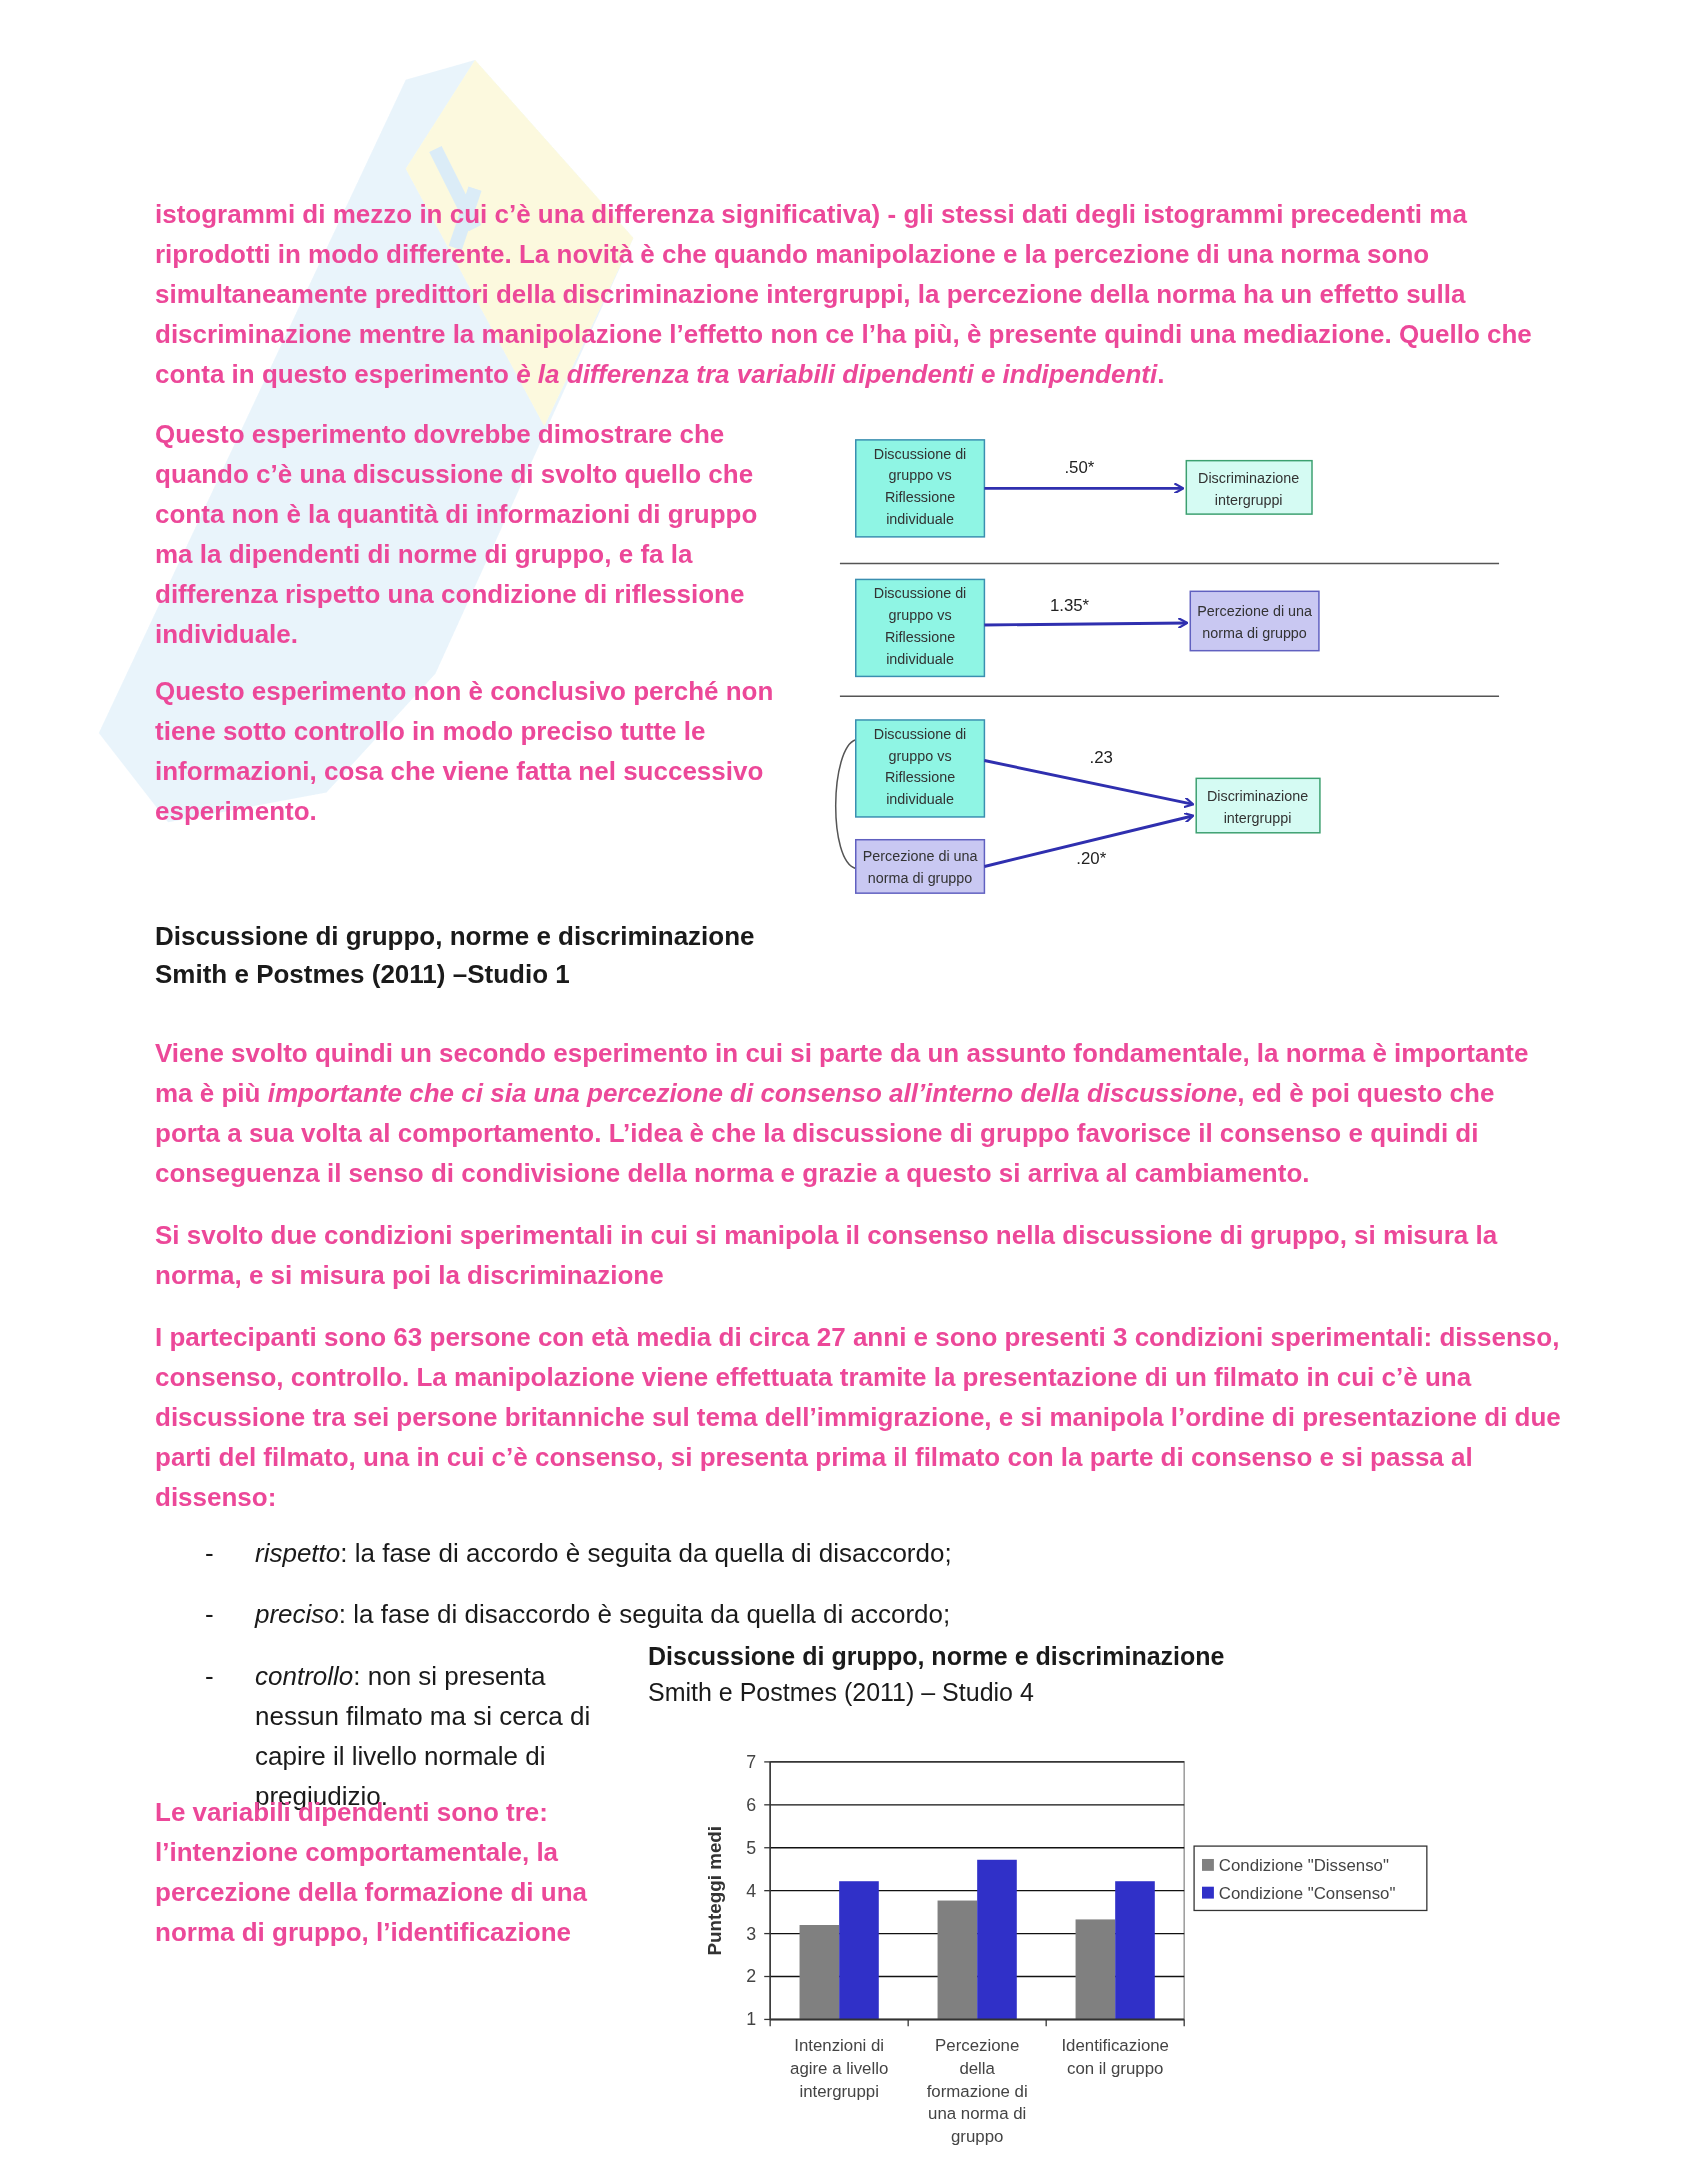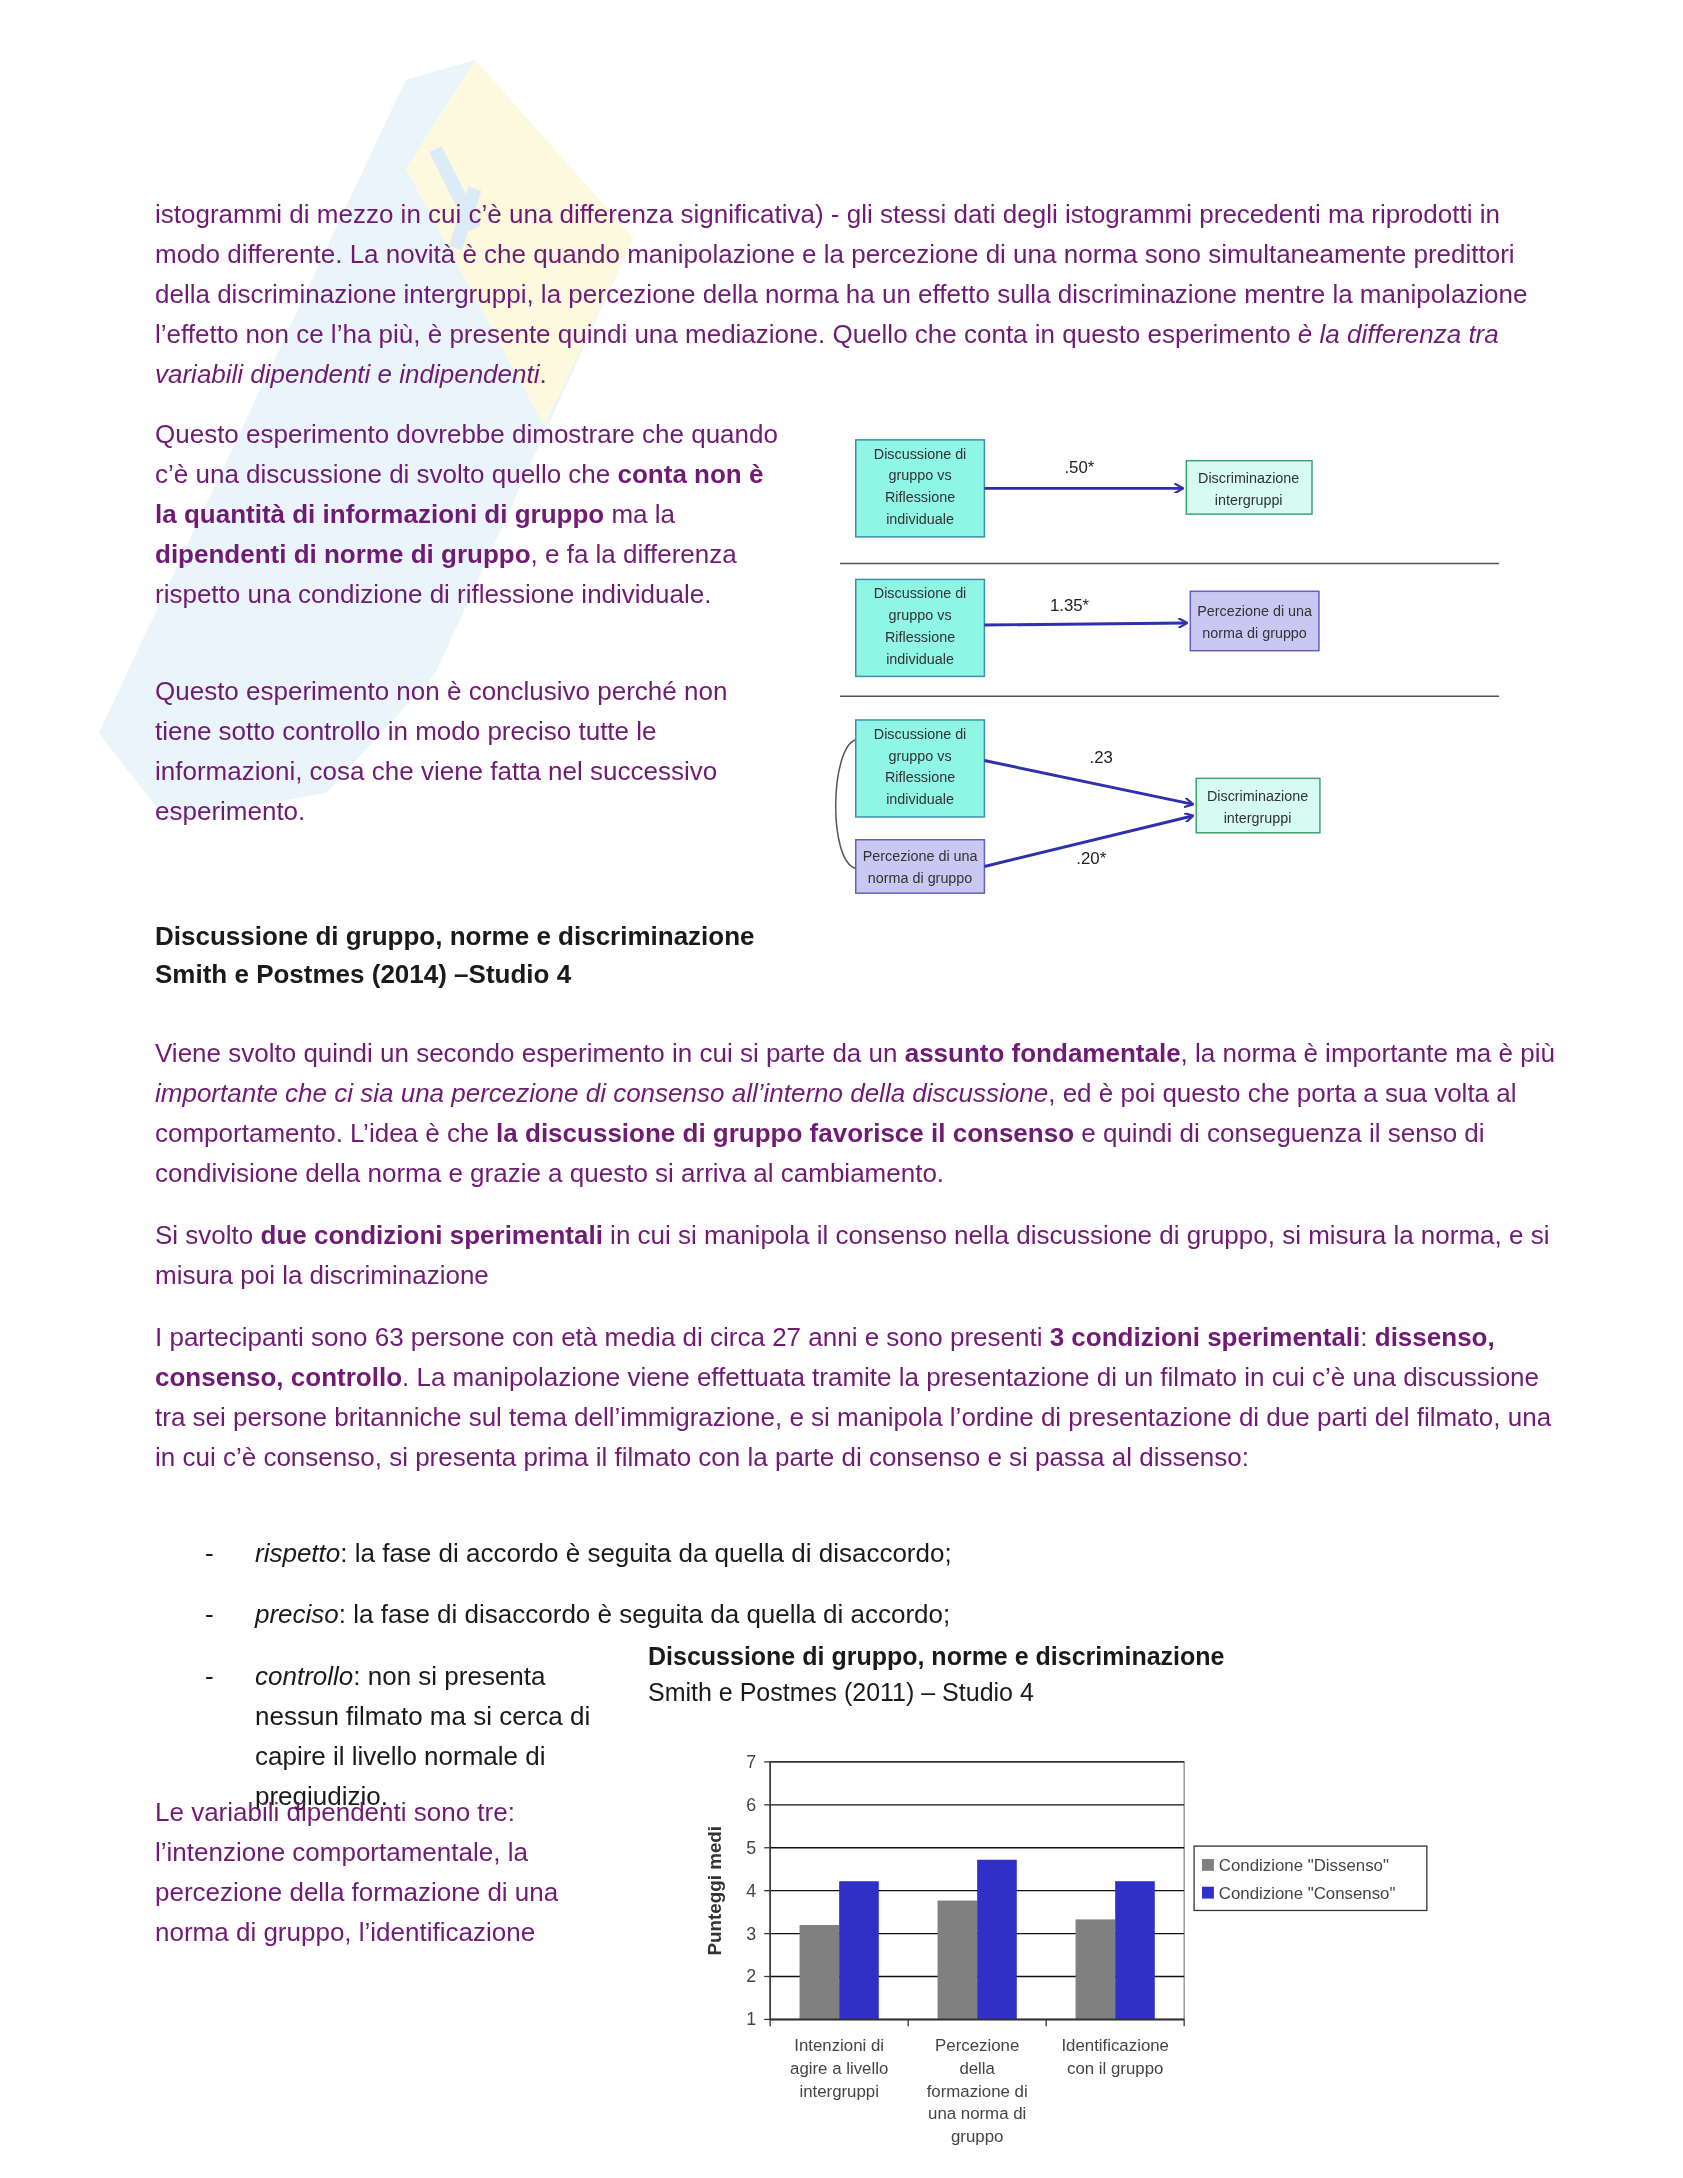--- a/index.html
+++ b/index.html
@@ -1,19 +1,19 @@
 <!DOCTYPE html>
 <html><head>
 <meta charset="utf-8">
 <style>
   html, body { margin: 0; padding: 0; background: #ffffff; }
   body { width: 1683px; height: 2178px; position: relative; overflow: hidden;
          font-family: "Liberation Sans", sans-serif; color: #1a1a1a; }
   .watermark { position: absolute; left: 79px; top: 40px; width: 693px; height: 812px; pointer-events: none; opacity: 0.9; }
-  .txt { position: absolute; font-size: 26px; line-height: 40px; color: #701a75; }
+  .txt { position: absolute; font-size: 26px; line-height: 40px; color: #ec4899; font-weight: bold; }
   .txt p { margin: 0; }
   .para-top { left: 155px; top: 194px; width: 1386px; }
   .para-left1 { left: 155px; top: 414px; width: 634px; }
   .para-left2 { left: 155px; top: 671px; width: 634px; }
   .heading { position: absolute; left: 155px; top: 917px; font-weight: bold; font-size: 26px; line-height: 38px; }
   .para-b1 { left: 155px; top: 1033px; width: 1406px; }
   .para-b2 { left: 155px; top: 1215px; width: 1406px; }
   .para-b3 { left: 155px; top: 1317px; width: 1406px; }
   .bullet { position: absolute; font-size: 26px; line-height: 40px; }
   .bullet .dash { position: absolute; left: 0; }
@@ -86,21 +86,21 @@
     <line x1="154" y1="445" x2="364" y2="394" stroke="#2f2faf" stroke-width="3" marker-end="url(#arr)"></line>
     <text x="272" y="340" text-anchor="middle" font-size="17" fill="#222">.23</text>
     <text x="262" y="443" text-anchor="middle" font-size="17" fill="#222">.20*</text>
     <rect x="368" y="356" width="125" height="55" fill="#d5fbf3" stroke="#3ca070" stroke-width="1.5"></rect>
     <text x="430" y="379" text-anchor="middle" font-size="14.5" fill="#333"><tspan x="430">Discriminazione</tspan><tspan x="430" dy="22">intergruppi</tspan></text>
   </g>
 </svg>
 
 <div class="heading">
   <div>Discussione di gruppo, norme e discriminazione</div>
-  <div>Smith e Postmes (2014) –Studio 4</div>
+  <div>Smith e Postmes (2011) –Studio 1</div>
 </div>
 
 <div class="txt para-b1">
     <p><span>Viene svolto quindi un secondo esperimento in cui si parte da un </span><b>assunto fondamentale</b><span>, la norma è importante ma è più </span><i>importante che ci sia una percezione di consenso all’interno della discussione</i><span>, ed è poi questo che porta a sua volta al comportamento. L’idea è che </span><b>la discussione di gruppo favorisce il consenso</b><span> e quindi di conseguenza il senso di condivisione della norma e grazie a questo si arriva al cambiamento.</span></p>
   </div>
 <div class="txt para-b2">
     <p><span>Si svolto </span><b>due condizioni sperimentali</b><span> in cui si manipola il consenso nella discussione di gruppo, si misura la norma, e si misura poi la discriminazione</span></p>
   </div>
 <div class="txt para-b3">
     <p><span>I partecipanti sono 63 persone con età media di circa 27 anni e sono presenti </span><b>3 condizioni sperimentali</b><span>: </span><b>dissenso, consenso, controllo</b><span>. La manipolazione viene effettuata tramite la presentazione di un filmato in cui c’è una discussione tra sei persone britanniche sul tema dell’immigrazione, e si manipola l’ordine di presentazione di due parti del filmato, una in cui c’è consenso, si presenta prima il filmato con la parte di consenso e si passa al dissenso:</span></p>

